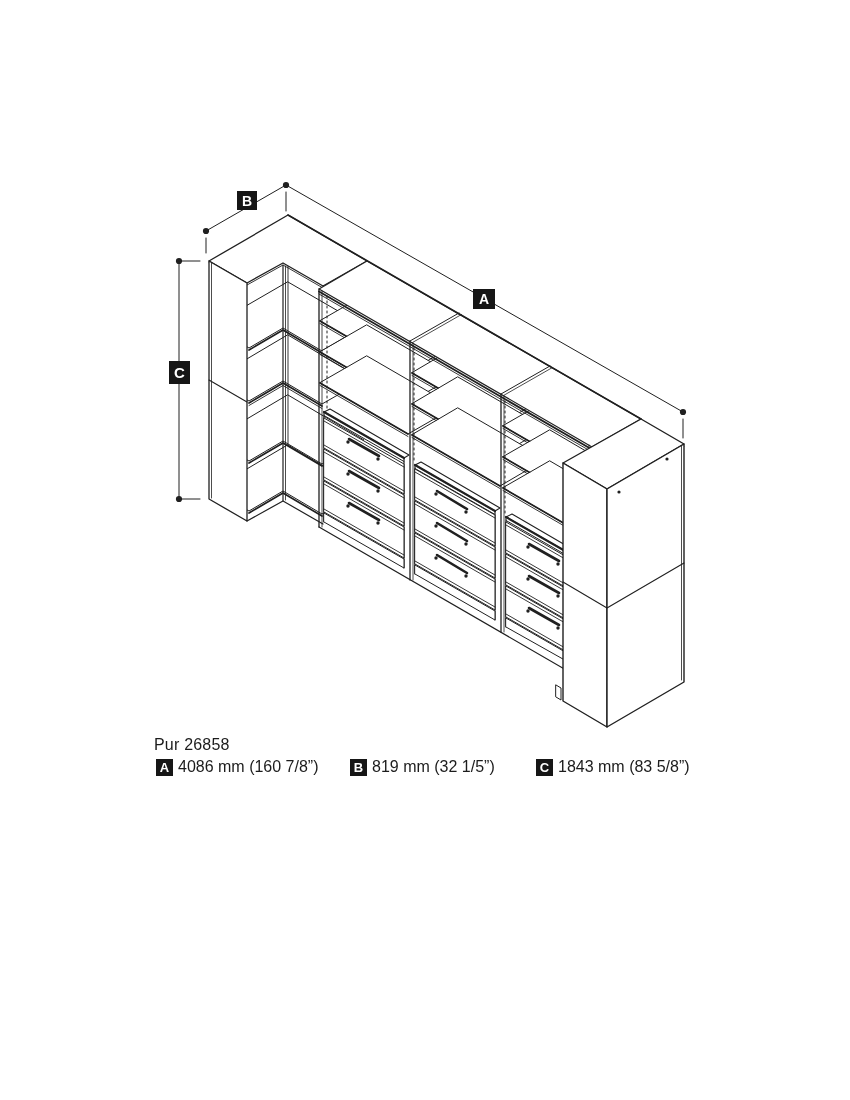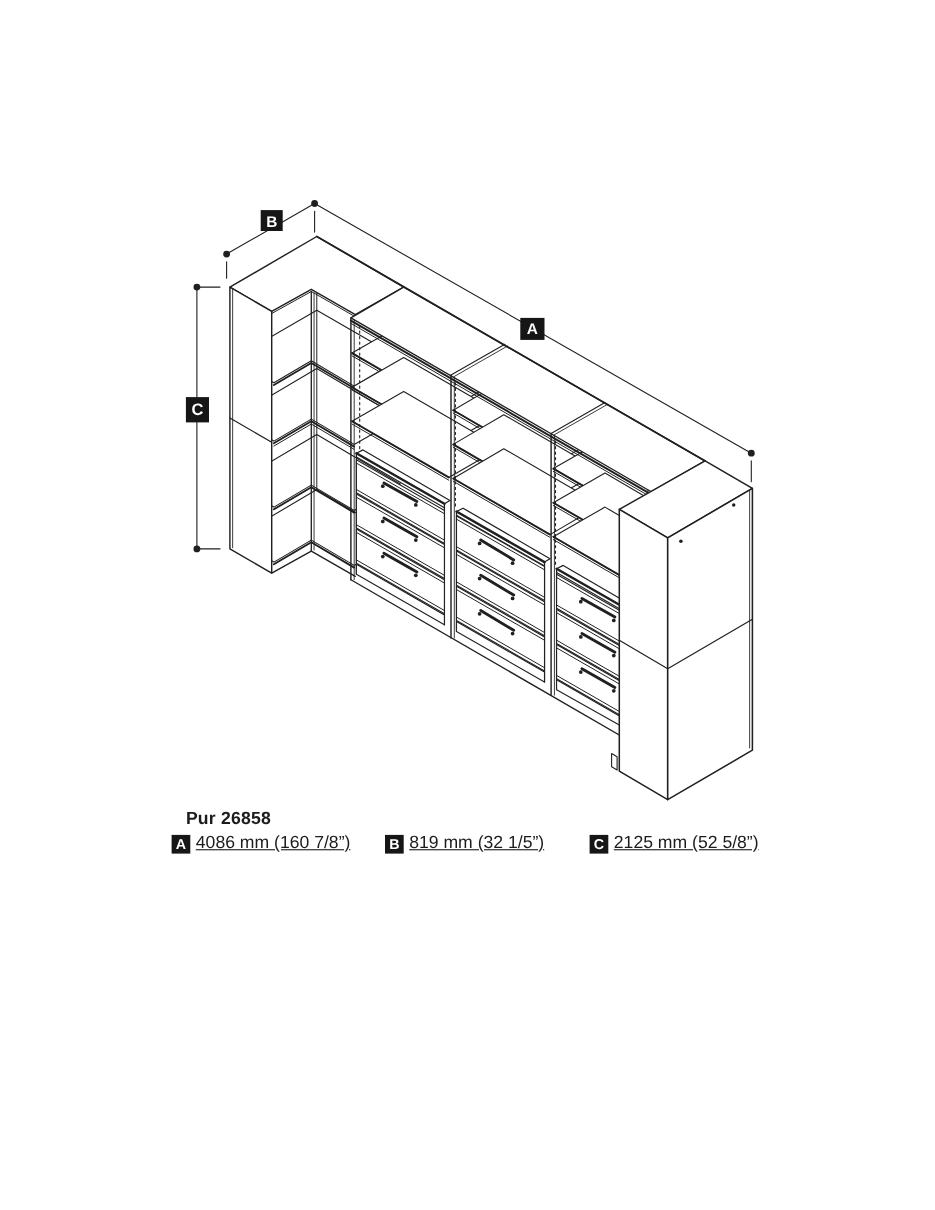--- a/index.html
+++ b/index.html
@@ -15,36 +15,36 @@
   .callout{
     position:absolute;background:#161616;color:#ffffff;
     display:flex;align-items:center;justify-content:center;
     font-weight:bold;font-size:14px;line-height:1;
     letter-spacing:0;
   }
   #callout-a{left:473px;top:289px;width:22px;height:20px;}
   #callout-b{left:237px;top:191px;width:20px;height:19px;}
   #callout-c{left:169px;top:361px;width:21px;height:23px;font-size:15px;}
   .product-title{
-    position:absolute;left:169px;top:736px;
-    font-size:16px;letter-spacing:0.2px;color:#1c1c1c;font-weight:bold;
+    position:absolute;left:154px;top:736px;
+    font-size:16px;letter-spacing:0.2px;color:#1c1c1c;
   }
   .legend-item{
     position:absolute;top:758px;height:18px;
     display:flex;align-items:center;gap:5px;
   }
   #legend-a{left:156px;}
   #legend-b{left:350px;}
   #legend-c{left:536px;}
   .legend-box{
     width:17px;height:17px;background:#161616;color:#fff;
     display:flex;align-items:center;justify-content:center;
     font-weight:bold;font-size:13px;line-height:1;flex:0 0 auto;
   }
-  .legend-value{font-size:16px;white-space:nowrap;color:#1c1c1c;text-decoration:underline;}
+  .legend-value{font-size:16px;white-space:nowrap;color:#1c1c1c;}
 </style>
 </head>
 <body>
 
 <div id="stage">
 
 <svg width="850" height="1100" viewBox="0 0 850 1100" fill="none" stroke="#202020" stroke-width="1" stroke-linecap="round" stroke-linejoin="round">
 
   <g>
     <g>
@@ -272,16 +272,16 @@
   <div class="legend-item" id="legend-a">
     <span class="legend-box">A</span>
     <span class="legend-value">4086 mm (160 7/8”)</span>
   </div>
   <div class="legend-item" id="legend-b">
     <span class="legend-box">B</span>
     <span class="legend-value">819 mm (32 1/5”)</span>
   </div>
   <div class="legend-item" id="legend-c">
     <span class="legend-box">C</span>
-    <span class="legend-value">2125 mm (52 5/8”)</span>
+    <span class="legend-value">1843 mm (83 5/8”)</span>
   </div>
 
 </div>
 
 </body></html>

